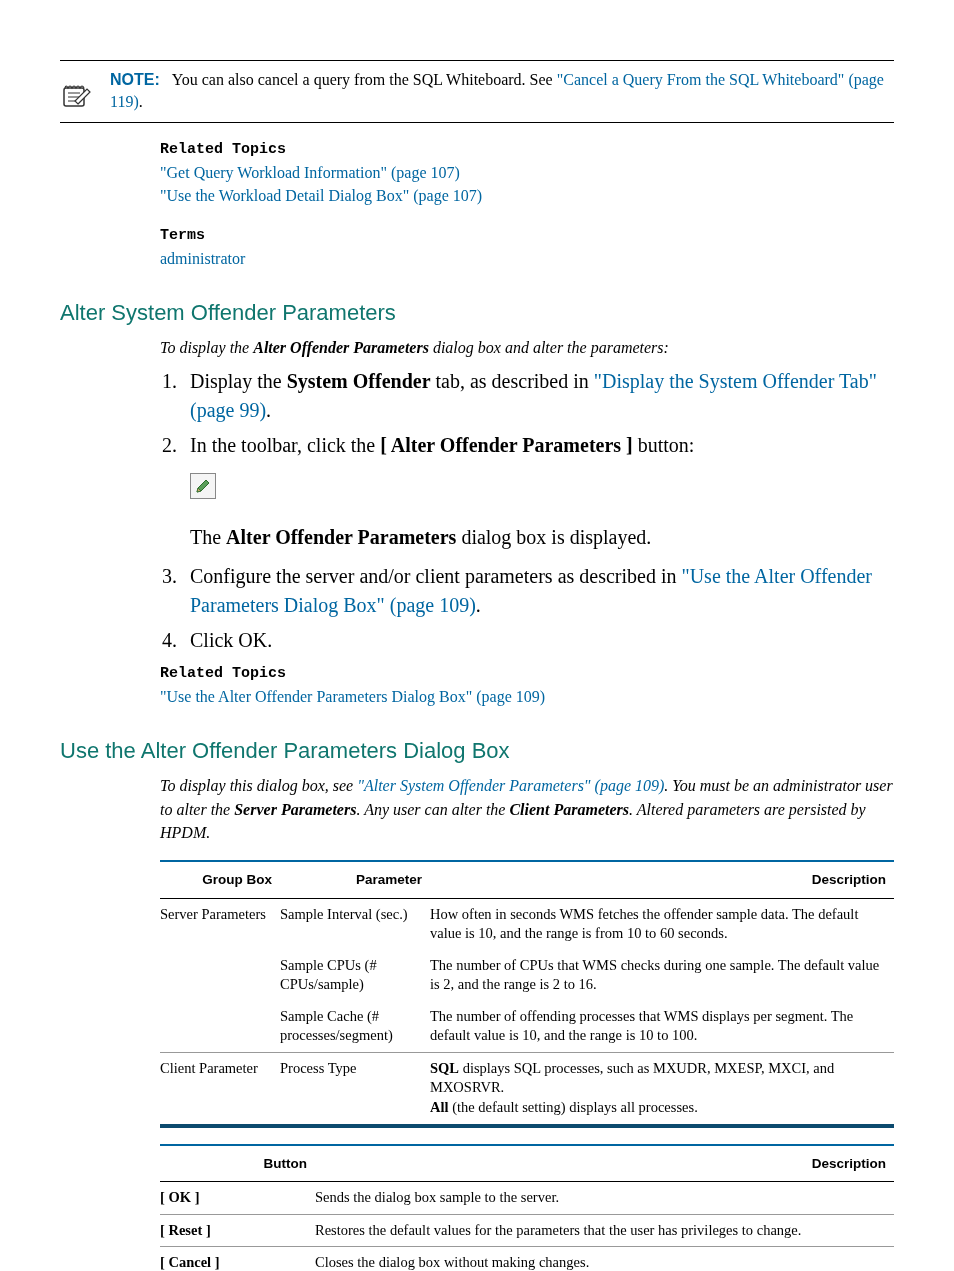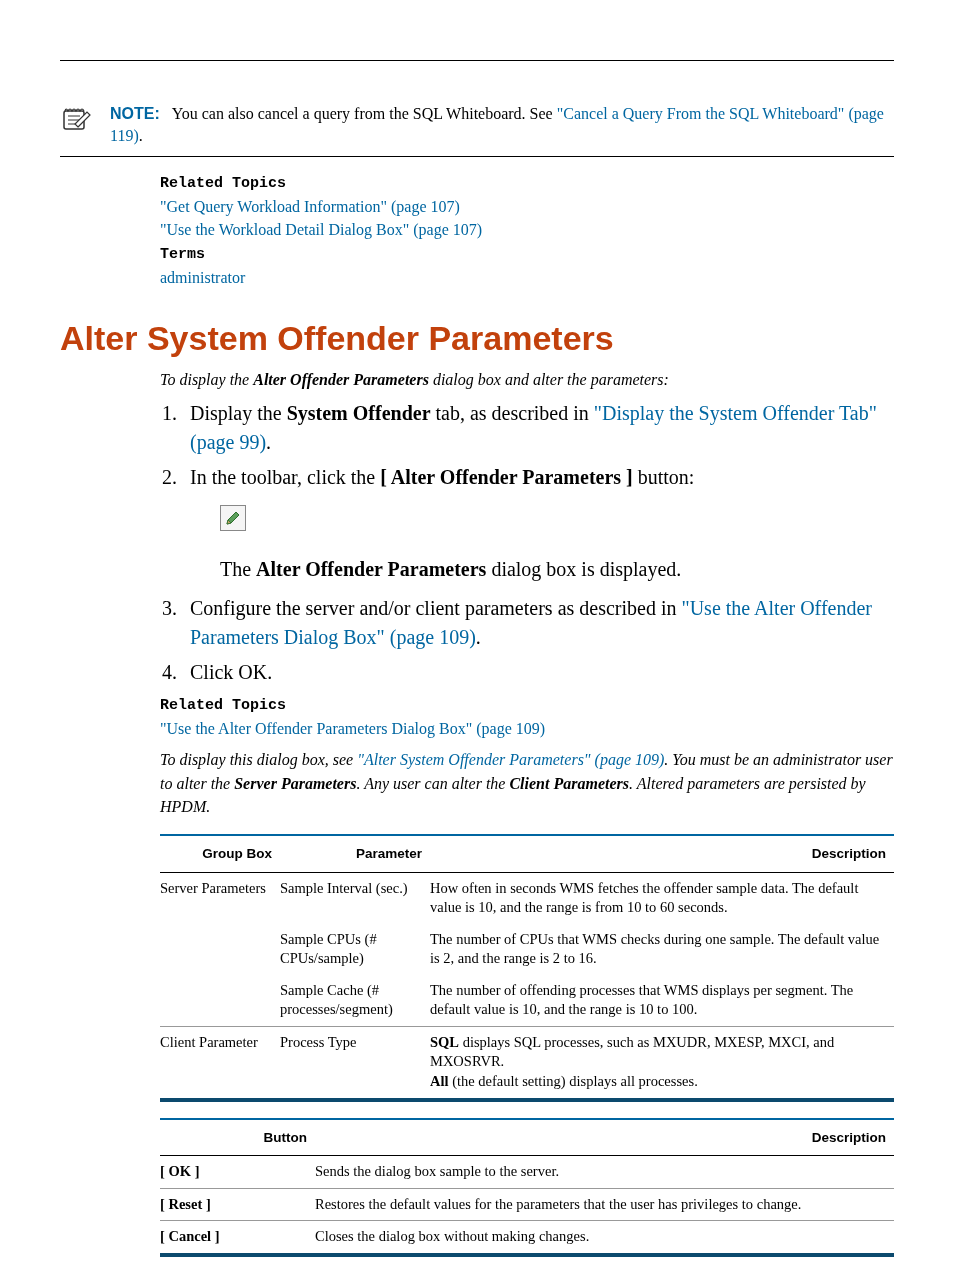--- a/index.html
+++ b/index.html
@@ -15,22 +15,21 @@
     box-sizing: border-box;
   }
   .note-box {
     border-top: 1px solid #000;
     border-bottom: 1px solid #000;
     margin-bottom: 16px;
     padding: 8px 0;
   }
   .note-content {
     display: flex;
-    align-items: flex-start;
-    margin-top: 34px;
+    align-items: flex-end;
   }
   .note-icon {
     width: 40px;
     flex-shrink: 0;
     padding-top: 2px;
   }
   .note-text {
     flex: 1;
     font-size: 16px;
     line-height: 1.4;
@@ -51,37 +50,36 @@
     font-family: Liberation Mono, monospace;
     font-weight: bold;
     font-size: 15px;
   }
   .body-text {
     font-size: 16px;
     line-height: 1.45;
   }
   h1 {
     font-family: Arial, sans-serif;
-    font-weight: 700;
-    color: #c2410c;
-    font-size: 34px;
+    font-weight: 400;
+    color: #0f766e;
+    font-size: 22px;
     margin: 30px 0 10px 0;
   }
   ol {
     margin: 8px 0 8px 0;
     padding-left: 22px;
   }
   ol li {
     font-size: 20px;
     line-height: 1.45;
     padding-left: 8px;
     margin-bottom: 6px;
   }
   .sub-indent {
-    margin-left: 30px;
     margin-top: 10px;
     margin-bottom: 10px;
   }
   .pencil-button {
     display: inline-block;
     width: 24px;
     height: 24px;
     border: 1px solid #888;
     background: #f5f5f5;
     position: relative;
@@ -145,21 +143,21 @@
       <div class="note-text">
         <span class="note-label">NOTE:</span>&nbsp;&nbsp;&nbsp;<span>You can also cancel a query from the SQL Whiteboard. See </span><span class="link">"Cancel a Query From the SQL Whiteboard" (page 119)</span><span>.</span>
       </div>
     </div>
   </div>
 
   <div class="indent-block body-text">
     <div class="bold-sans">Related Topics</div>
     <div><span class="link">"Get Query Workload Information" (page 107)</span></div>
     <div><span class="link">"Use the Workload Detail Dialog Box" (page 107)</span></div>
-    <div class="bold-sans" style="margin-top:3px">Terms</div>
+    <div class="bold-sans" style="margin-top:18px">Terms</div>
     <div><span class="link">administrator</span></div>
   </div>
 
   <h1>Alter System Offender Parameters</h1>
 
   <div class="indent-block body-text">
     <div class="para">
       <span>To display the </span><b>Alter Offender Parameters</b><span> dialog box and alter the parameters:</span>
     </div>
     <ol>
@@ -183,20 +181,21 @@
       <li>
         <span>Configure the server and/or client parameters as described in </span><span class="link">"Use the Alter Offender Parameters Dialog Box" (page 109)</span><span>.</span>
       </li>
       <li>Click OK.</li>
     </ol>
 
     <div class="bold-sans">Related Topics</div>
     <div><span class="link">"Use the Alter Offender Parameters Dialog Box" (page 109)</span></div>
   </div>
 
+  <h1>Use the Alter Offender Parameters Dialog Box</h1>
 
   <div class="indent-block body-text">
     <div class="para">
       <span>To display this dialog box, see </span><span class="link">"Alter System Offender Parameters" (page 109)</span><span>. You must be an administrator user to alter the </span><b>Server Parameters</b><span>. Any user can alter the </span><b>Client Parameters</b><span>. Altered parameters are persisted by HPDM.</span>
     </div>
 
     <table class="data">
       <colgroup>
         <col style="width:120px">
         <col style="width:150px">

